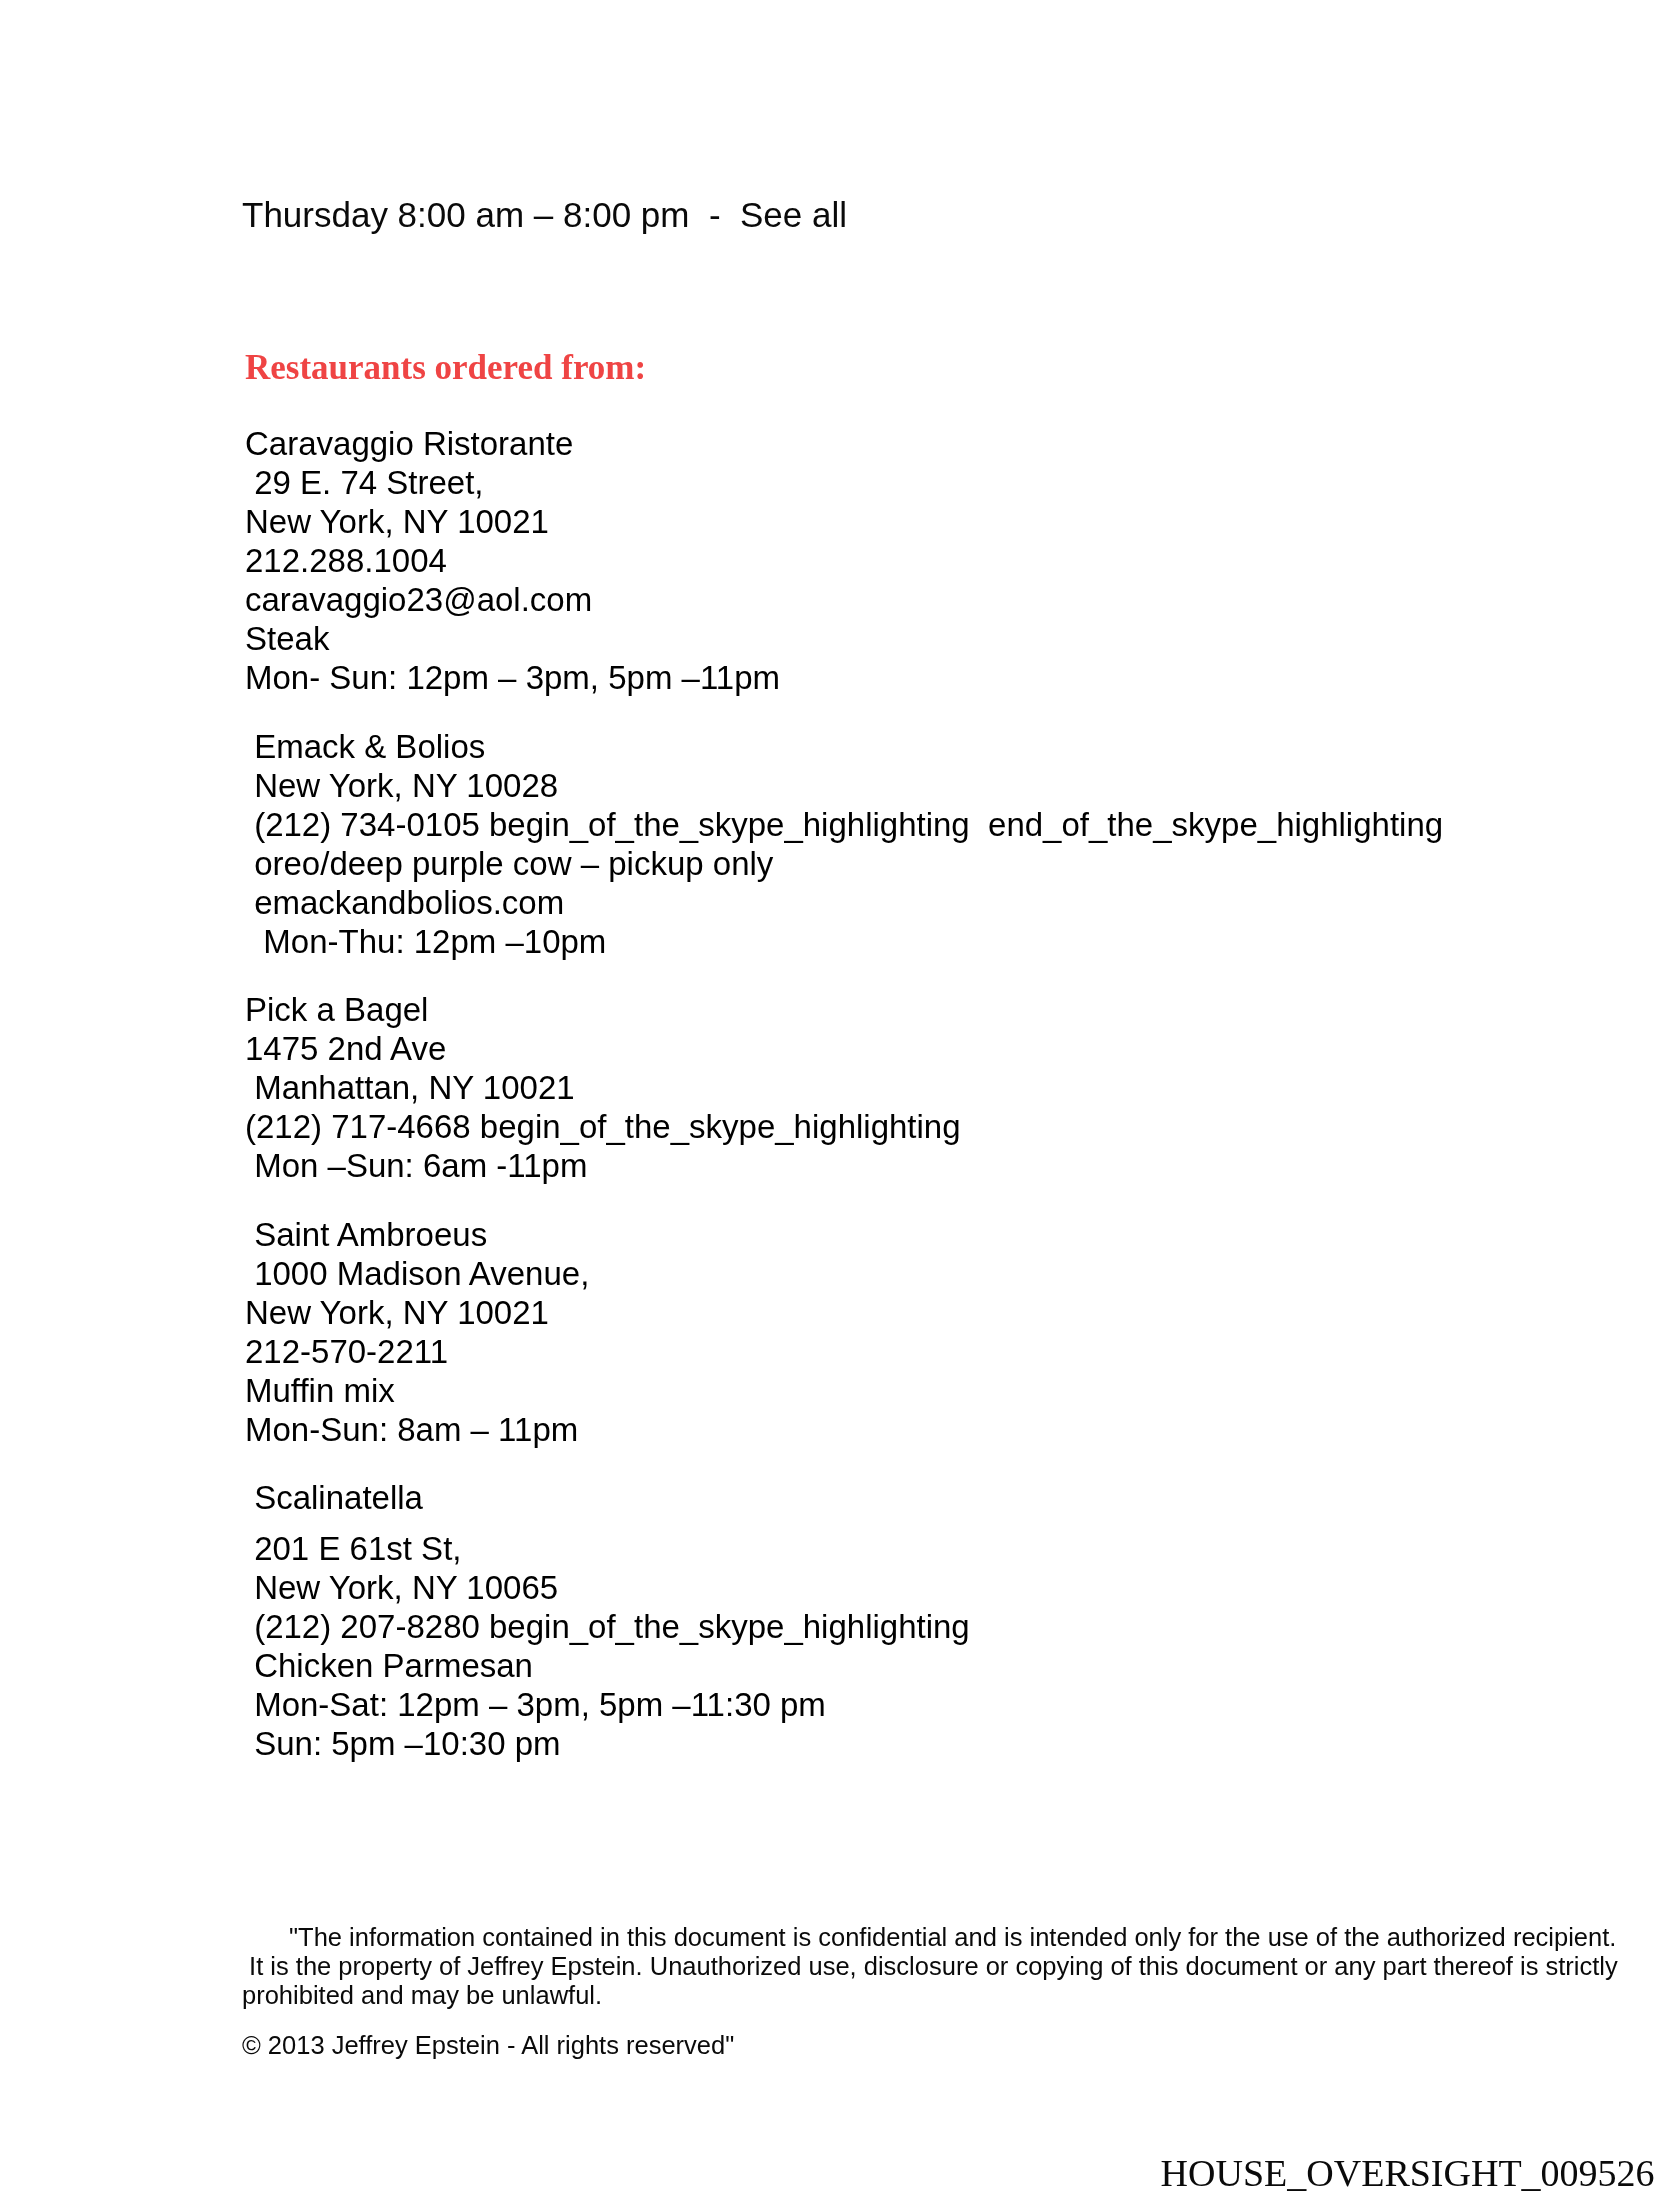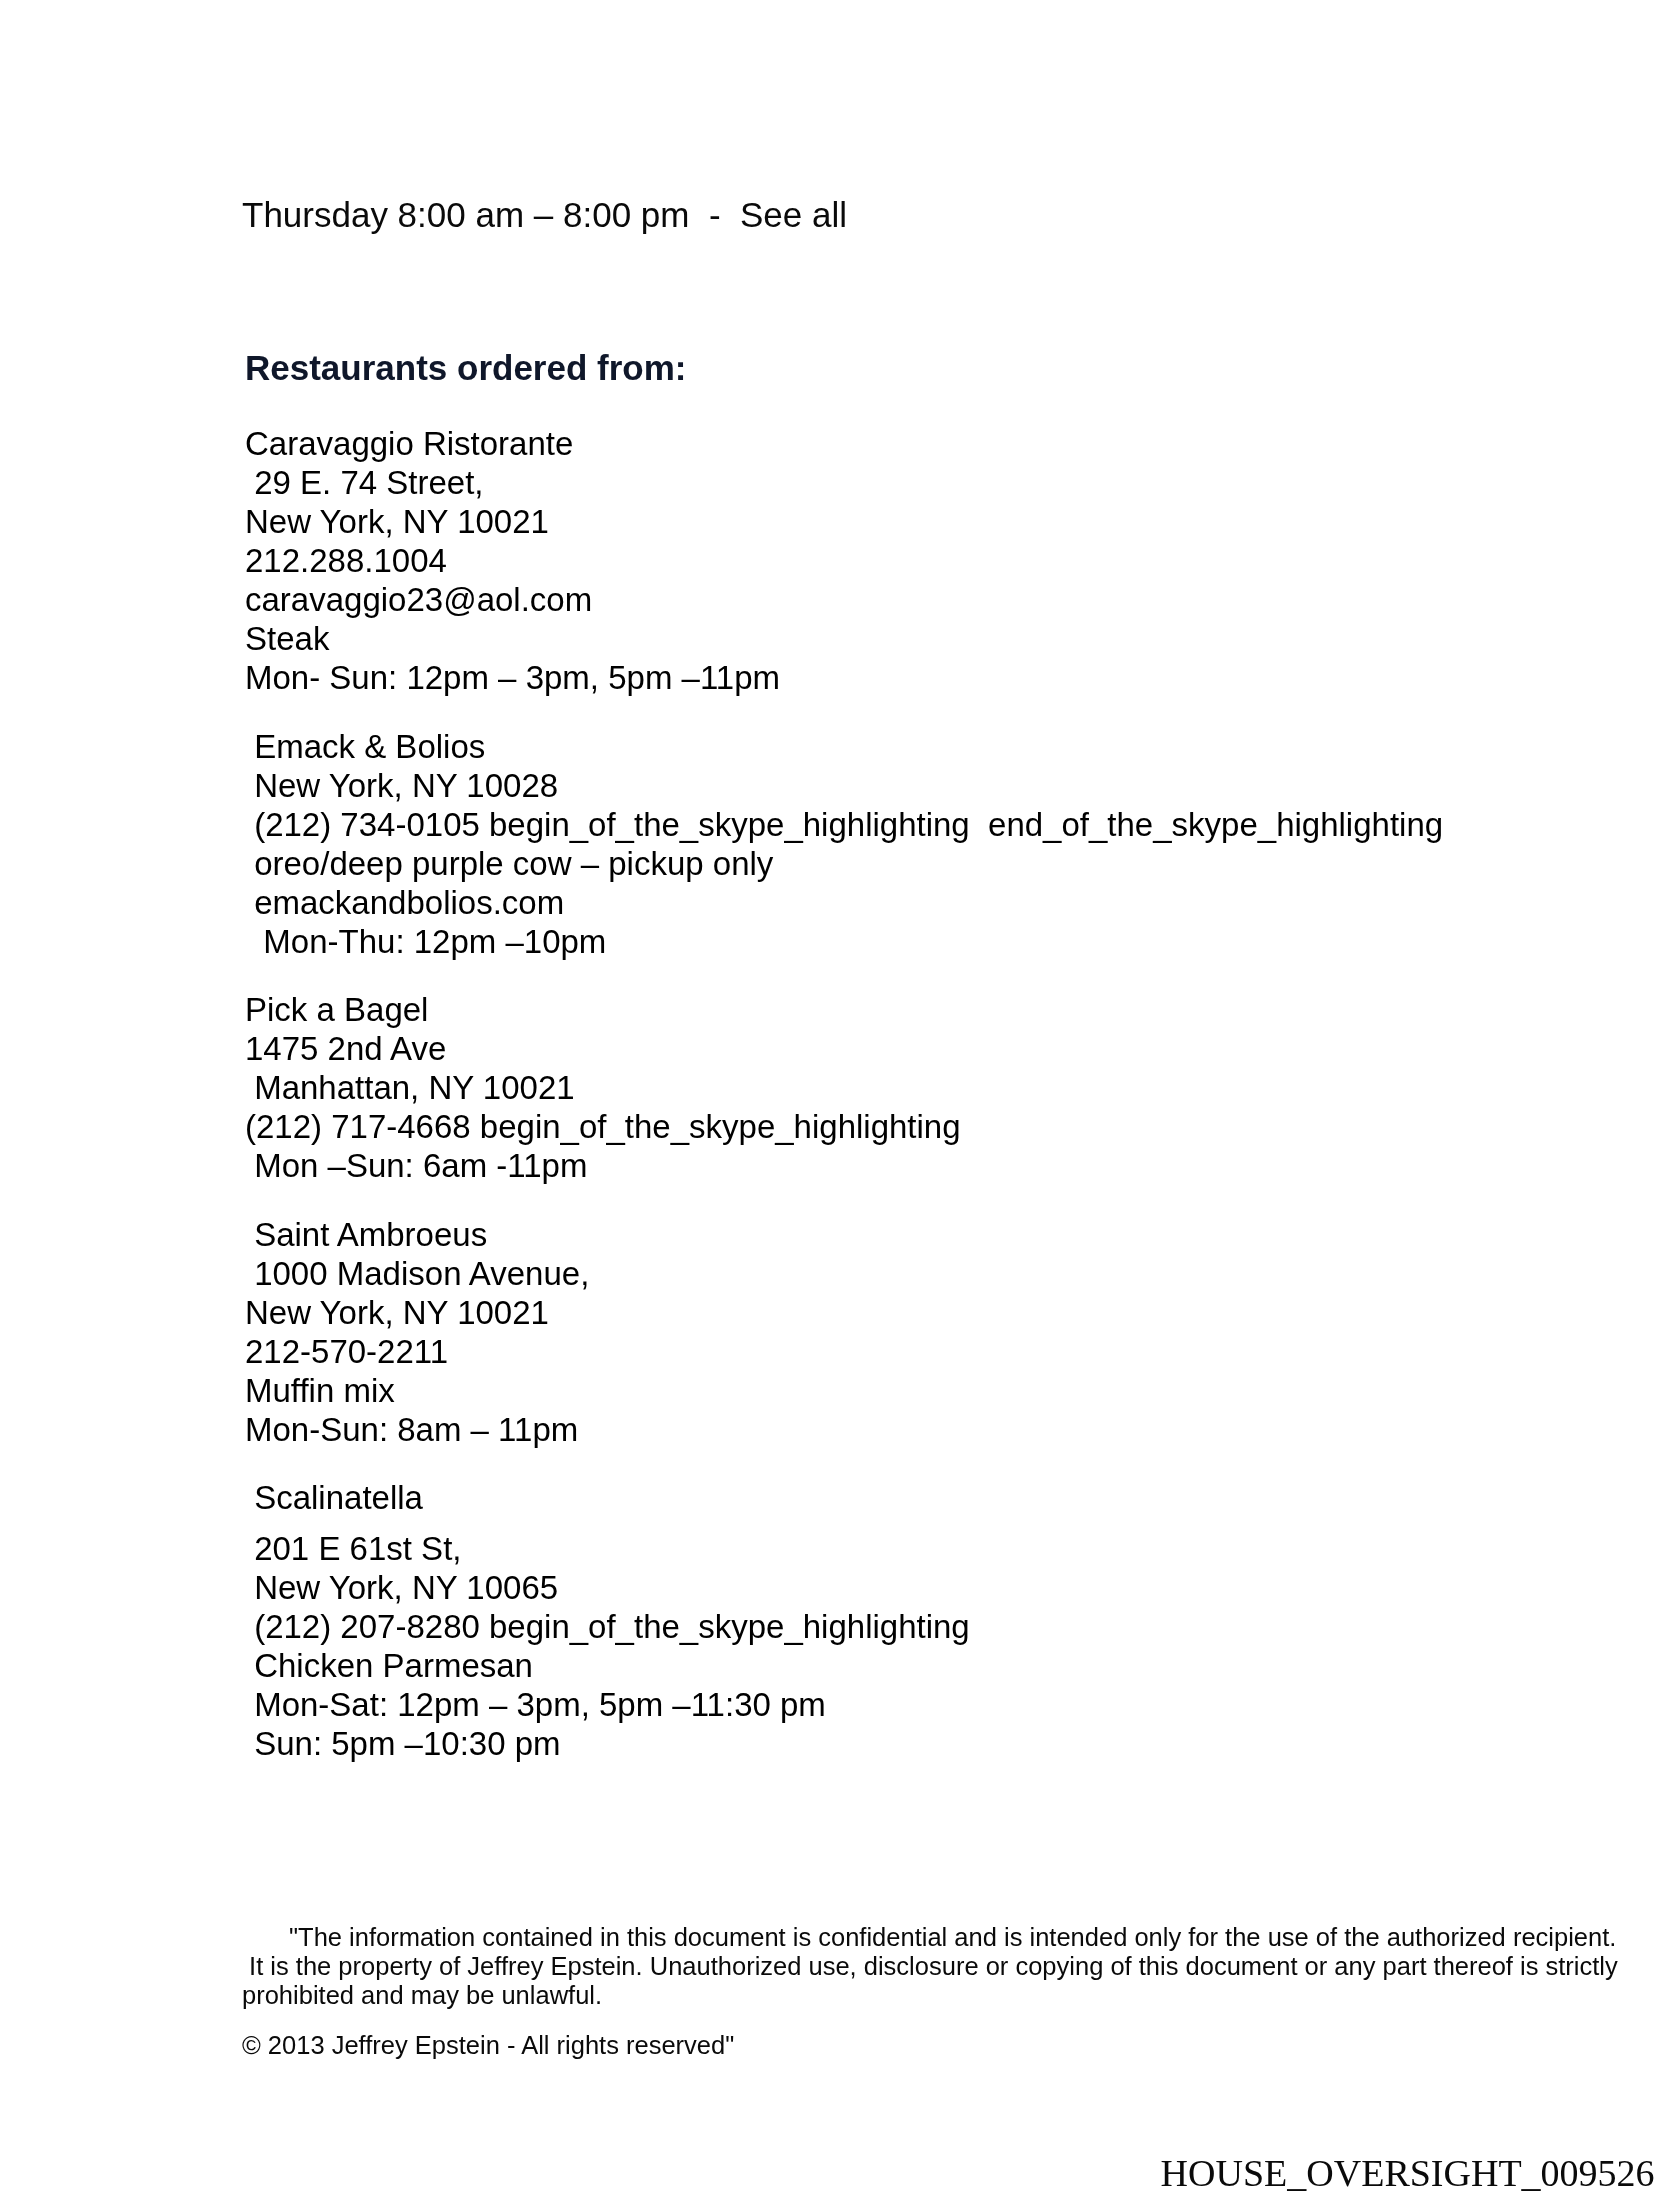--- a/index.html
+++ b/index.html
@@ -18,26 +18,26 @@
     font-family: "Liberation Sans", sans-serif;
     font-size: 35px;
     line-height: 41px;
     white-space: pre;
     color: #0a0a0a;
   }
   .section-title {
     position: absolute;
     left: 245px;
     top: 347px;
-    font-family: Liberation Sans, sans-serif;
+    font-family: Liberation Serif, serif;
     font-weight: bold;
     font-size: 35px;
     line-height: 42px;
     white-space: pre;
-    color: #0f172a;
+    color: #ef4444;
   }
   .restaurants {
     position: absolute;
     left: 245px;
     top: 424px;
     width: 1283px;
     font-family: Liberation Sans, sans-serif;
     font-size: 33px;
     line-height: 39px;
     color: #000000;

